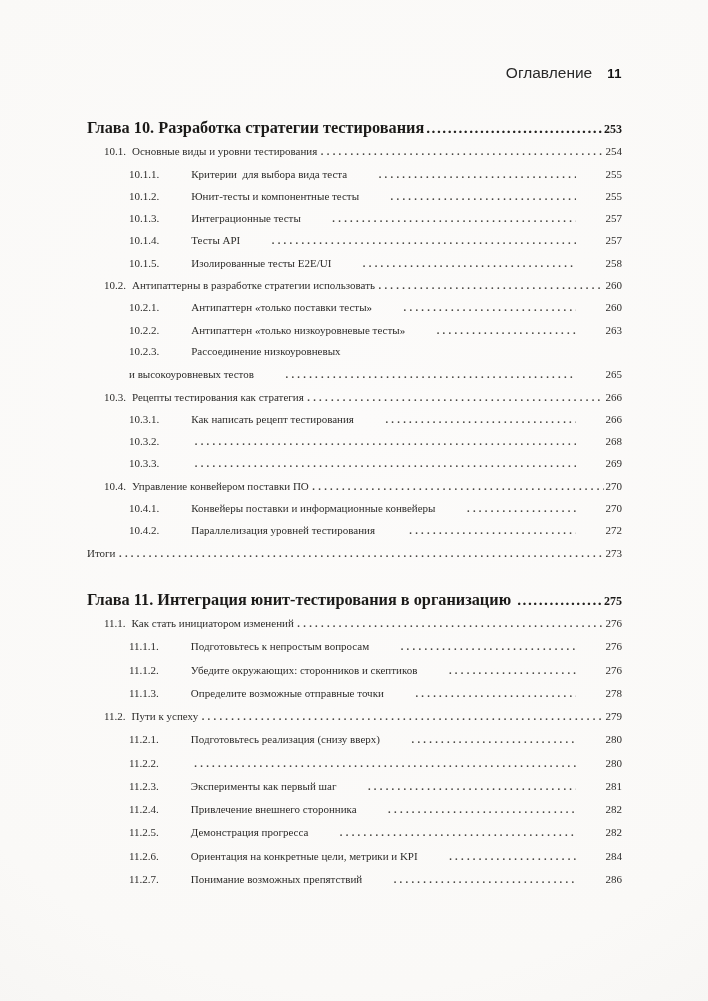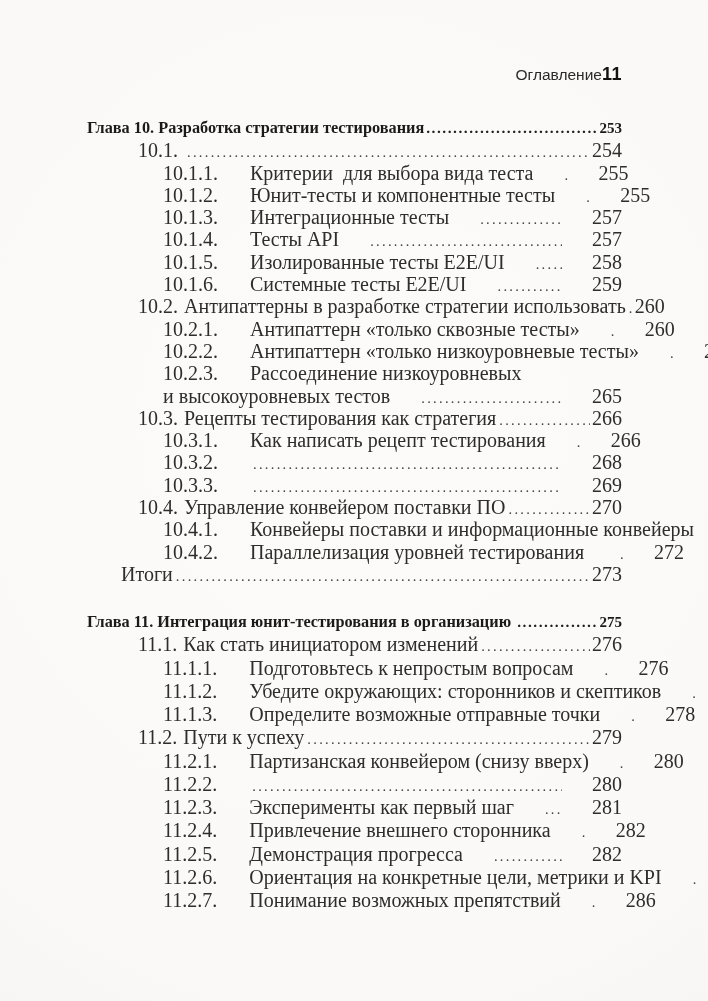--- a/index.html
+++ b/index.html
@@ -9,75 +9,76 @@
     margin:0 auto;
     background: radial-gradient(125% 95% at 50% 42%, #fcfbfa 0%, #faf9f7 60%, #f3f2f0 92%, #edecea 100%);
     font-family:"Liberation Serif","DejaVu Serif",serif;
     color:#2e2d2b;
     overflow:hidden;
   }
 
   
   .running-header {
     position:absolute; top:64px; left:85px; width:537px;
-    display:flex; justify-content:flex-end; align-items:baseline; 
+    display:flex; justify-content:flex-end; align-items:baseline; gap:15px;
     font-family:"Liberation Sans","DejaVu Sans",sans-serif;
   }
   .rh-title { font-size:15.5px; color:#2a2a2a; }
-  .rh-num   { font-size:18px; font-weight:700; color:#121212; letter-spacing:.5px; }
+  .rh-num   { font-size:13px; font-weight:700; color:#121212; letter-spacing:.5px; }
 
   
   .toc { position:absolute; top:117px; left:85px; width:537px; }
   .chapter-0 .row { height:22.3px; line-height:22.3px; }
   .chapter-1 .row { height:23.25px; line-height:23.25px; }
   .chapter-1 { margin-top:25px; }
 
   .row { display:flex; align-items:baseline; }
   .heading { font-weight:700; font-size:16.3px; color:#1b1a18; }
-  .entry { font-size:20px; color:#2e2d2b;margin-left:34px; }
+  .entry { font-size:11px; color:#2e2d2b; }
 
   .lvl0 { padding-left:2px; }
   .lvl1 { padding-left:19px; }
   .lvl2 { padding-left:44px;gap:28px; }
 
   .num   { white-space:pre; margin-right:6px; }
   .lvl2 .num { margin-right:4px; }
   .label { white-space:pre; }
   .title { white-space:pre; }
 
   .dots { flex:1 1 auto; overflow:hidden; white-space:nowrap; margin:0 2px 0 3px; min-width:4px; }
   .dots::before {
     content:"........................................................................................................................................................................................................";
     letter-spacing:2.3px; font-size:14.5px; color:#46443f;
   }
   .heading .dots { margin-left:2px; }
   .heading .dots::before { font-weight:700; letter-spacing:1.5px; font-size:15.5px; color:#24221f; }
 
   .pg { white-space:pre; }
-  .heading .pg { font-size:15px; }
+  .heading .pg { font-size:12px; }
 </style>
 </head>
 <body>
 
 <div class="page">
 
   <div class="running-header">
     <span class="rh-title">Оглавление</span>
     <span class="rh-num">11</span>
   </div>
 
   <div class="toc">
       <div class="chapter chapter-0">
         <div class="row heading lvl0">
           <span class="title">Глава 10. Разработка стратегии тестирования</span>
           <span class="dots"></span>
           <span class="pg">253</span>
         </div>
         <div class="row entry lvl1">
           <span class="num">10.1.</span>
+          <span class="label">Основные виды и уровни тестирования</span>
           <span class="dots"></span>
           <span class="pg">254</span>
         </div>
         <div class="row entry lvl2">
           <span class="num">10.1.1.</span>
           <span class="label">Критерии  для выбора вида теста</span>
           <span class="dots"></span>
           <span class="pg">255</span>
         </div>
         <div class="row entry lvl2">
@@ -97,35 +98,29 @@
           <span class="label">Тесты API</span>
           <span class="dots"></span>
           <span class="pg">257</span>
         </div>
         <div class="row entry lvl2">
           <span class="num">10.1.5.</span>
           <span class="label">Изолированные тесты E2E/UI</span>
           <span class="dots"></span>
           <span class="pg">258</span>
         </div>
-        <div class="row entry lvl2">
-          <span class="num">10.1.6.</span>
-          <span class="label">Системные тесты E2E/UI</span>
-          <span class="dots"></span>
-          <span class="pg">259</span>
-        </div>
         <div class="row entry lvl1">
           <span class="num">10.2.</span>
           <span class="label">Антипаттерны в разработке стратегии использовать</span>
           <span class="dots"></span>
           <span class="pg">260</span>
         </div>
         <div class="row entry lvl2">
           <span class="num">10.2.1.</span>
-          <span class="label">Антипаттерн «только сквозные тесты»</span>
+          <span class="label">Антипаттерн «только поставки тесты»</span>
           <span class="dots"></span>
           <span class="pg">260</span>
         </div>
         <div class="row entry lvl2">
           <span class="num">10.2.2.</span>
           <span class="label">Антипаттерн «только низкоуровневые тесты»</span>
           <span class="dots"></span>
           <span class="pg">263</span>
         </div>
         <div class="row entry lvl2">
@@ -214,21 +209,21 @@
           <span class="pg">278</span>
         </div>
         <div class="row entry lvl1">
           <span class="num">11.2.</span>
           <span class="label">Пути к успеху</span>
           <span class="dots"></span>
           <span class="pg">279</span>
         </div>
         <div class="row entry lvl2">
           <span class="num">11.2.1.</span>
-          <span class="label">Партизанская конвейером (снизу вверх)</span>
+          <span class="label">Подготовьтесь реализация (снизу вверх)</span>
           <span class="dots"></span>
           <span class="pg">280</span>
         </div>
         <div class="row entry lvl2">
           <span class="num">11.2.2.</span>
           <span class="dots"></span>
           <span class="pg">280</span>
         </div>
         <div class="row entry lvl2">
           <span class="num">11.2.3.</span>

